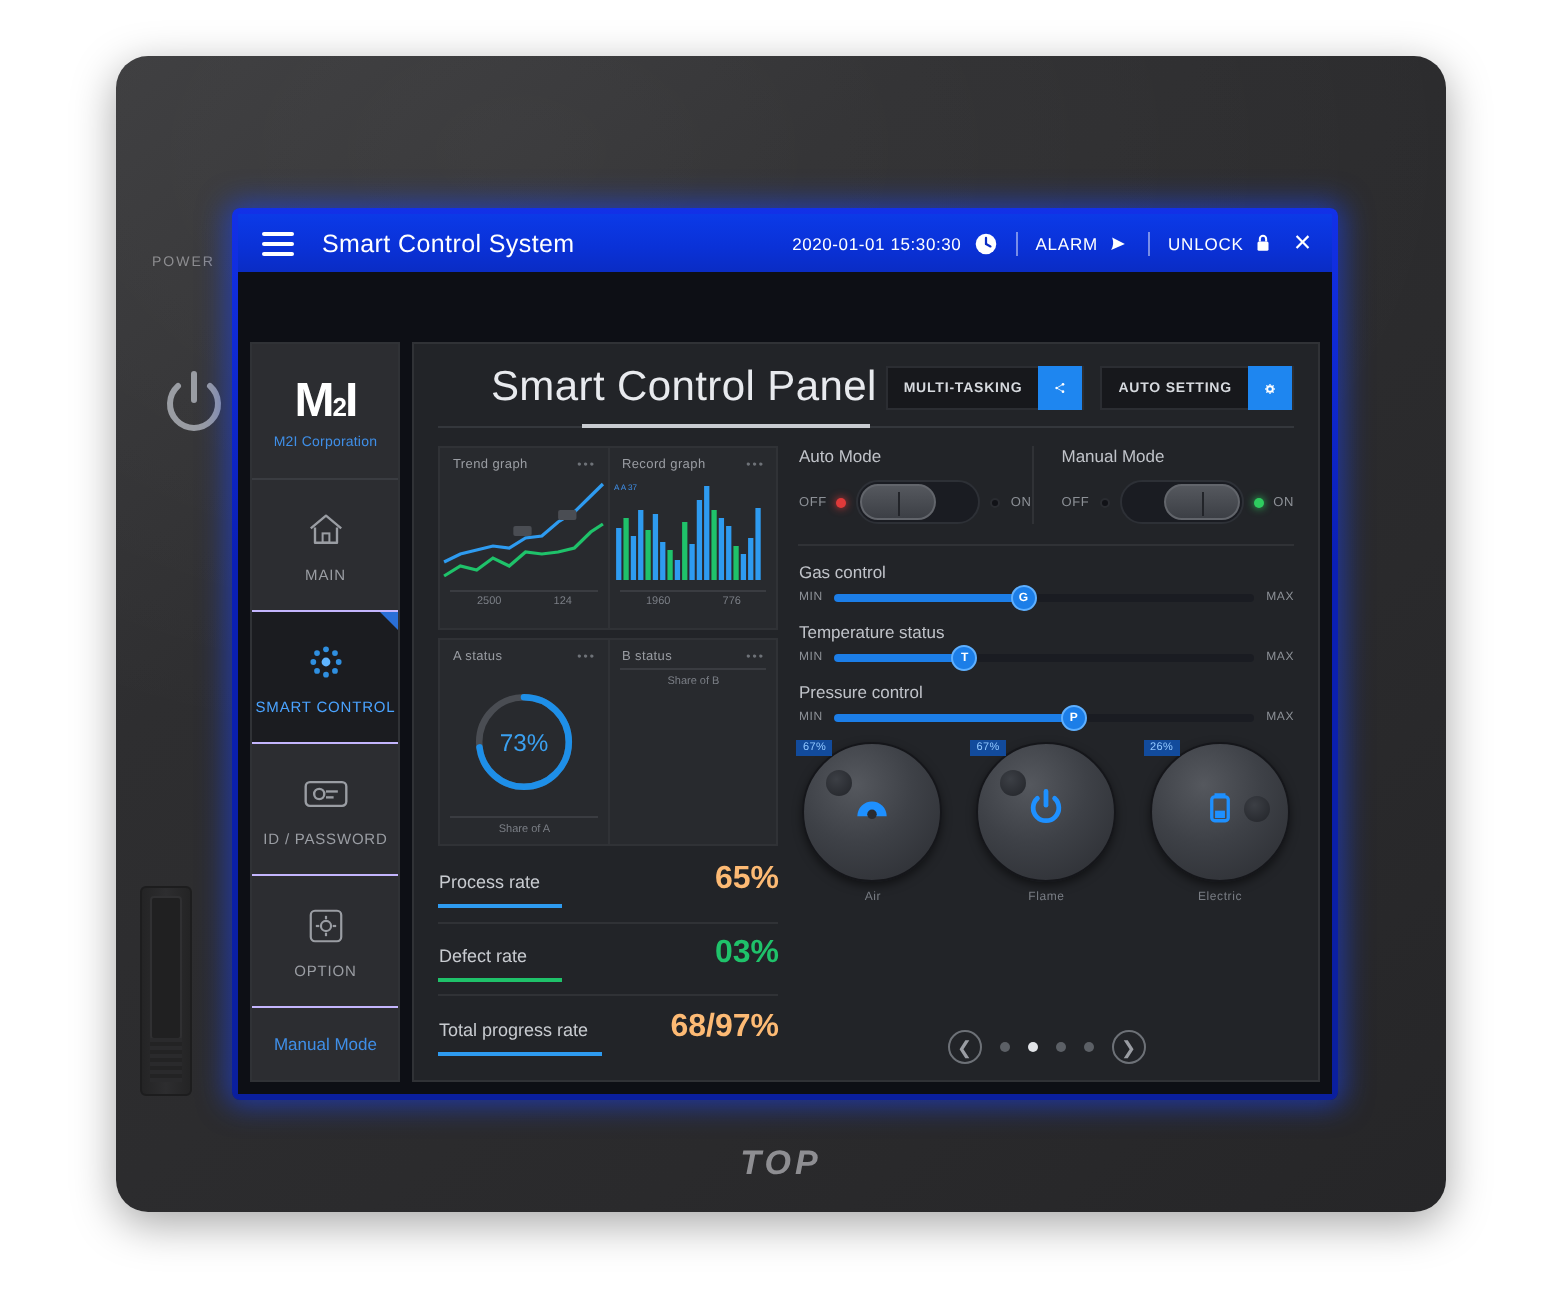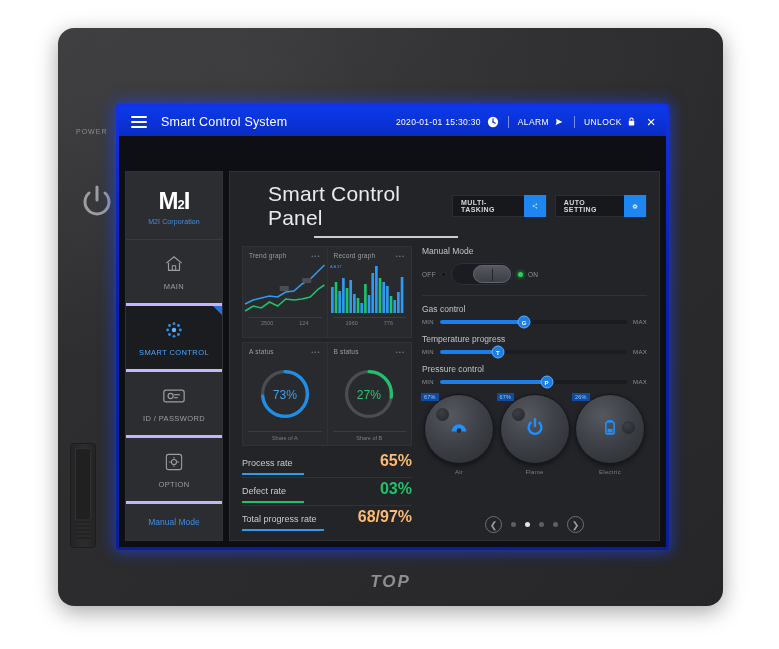--- a/index.html
+++ b/index.html
@@ -90,21 +90,21 @@
     border:1px solid #303236;
   }
   .sb-logo { height:68px; display:flex; flex-direction:column; align-items:center;
     justify-content:center; border-bottom:1px solid #3a3c41; }
   .sb-logo .m2i { font-size:24px; font-weight:bold; color:#fff; letter-spacing:-1px;
     font-family:"Liberation Sans", sans-serif; }
   .sb-logo .m2i sub { font-size:13px; vertical-align:baseline; }
   .sb-logo .corp { font-size:7px; color:#3f8fe8; margin-top:3px; letter-spacing:.1px; }
 
   .sb-item { height:66px; display:flex; flex-direction:column; align-items:center;
-    justify-content:center; gap:7px; border-bottom:3px solid #c4b5fd;
+    justify-content:center; gap:7px; border-bottom:1px solid #c4b5fd;
     color:#9a9da3; font-size:7.5px; letter-spacing:.4px; cursor:pointer; position:relative; }
   .sb-item.active { background:#1b1c20; color:#4aa3ff; }
   .sb-item.active .corner {
     position:absolute; right:0; top:0; width:0; height:0;
     border-top:9px solid #2a6fd6; border-left:9px solid transparent;
   }
   .sb-item svg { display:block; }
   .sb-manual { flex:1; display:flex; align-items:center; justify-content:center;
     color:#3f8fe8; font-size:8.5px; cursor:pointer; }
 
@@ -465,27 +465,20 @@
                     </svg>
                   </div>
                   <div class="donut-cap">Share of A</div>
                 </div>
 
                 <div class="card">
                   <div class="card-head">
                     <span class="ttl">B status</span>
                     <span class="more">•••</span>
                   </div>
-                  <div class="donut-wrap">
-                    <svg viewBox="0 0 60 60" width="56" height="56">
-                      <circle cx="30" cy="30" r="24" fill="none" stroke="#4a4d53" stroke-width="3.5"></circle>
-                      <circle cx="30" cy="30" r="24" fill="none" stroke="#1fc26a" stroke-width="3.5" stroke-dasharray="41 110" stroke-linecap="round" transform="rotate(-90 30 30)"></circle>
-                      <text x="30" y="35" text-anchor="middle" fill="#27c56e" font-size="13" font-family="Liberation Sans, sans-serif">27%</text>
-                    </svg>
-                  </div>
                   <div class="donut-cap">Share of B</div>
                 </div>
               </div>
 
               <div id="rates">
                 <div class="rate">
                   <div class="rate-row">
                     <span class="rate-lbl">Process rate</span>
                     <span class="rate-val blue">65%</span>
                   </div>
@@ -506,20 +499,32 @@
                     <span class="rate-val blue">68/97%</span>
                   </div>
                   <div class="rate-bar blue wide"></div>
                 </div>
               </div>
             </div>
 
             <div id="right-col">
 
               <div class="modes">
+                <div class="mode-box">
+                  <div class="mode-ttl">Auto Mode</div>
+                  <div class="toggle-row">
+                    <span class="mm">OFF</span>
+                    <span class="led red"></span>
+                    <span class="switch left">
+                      <span class="knob"></span>
+                    </span>
+                    <span class="led off"></span>
+                    <span class="mm">ON</span>
+                  </div>
+                </div>
                 <div class="mode-box">
                   <div class="mode-ttl">Manual Mode</div>
                   <div class="toggle-row">
                     <span class="mm">OFF</span>
                     <span class="led off"></span>
                     <span class="switch right">
                       <span class="knob"></span>
                     </span>
                     <span class="led green"></span>
                     <span class="mm">ON</span>
@@ -535,21 +540,21 @@
                   <span class="sl-min">MIN</span>
                   <span class="track">
                     <span class="fill" style="width:45%"></span>
                     <span class="thumb" style="left:45%">G</span>
                   </span>
                   <span class="sl-max">MAX</span>
                 </div>
               </div>
 
               <div class="slider-block">
-                <div class="slider-ttl">Temperature progress</div>
+                <div class="slider-ttl">Temperature status</div>
                 <div class="slider-row">
                   <span class="sl-min">MIN</span>
                   <span class="track">
                     <span class="fill" style="width:31%"></span>
                     <span class="thumb" style="left:31%">T</span>
                   </span>
                   <span class="sl-max">MAX</span>
                 </div>
               </div>
 

